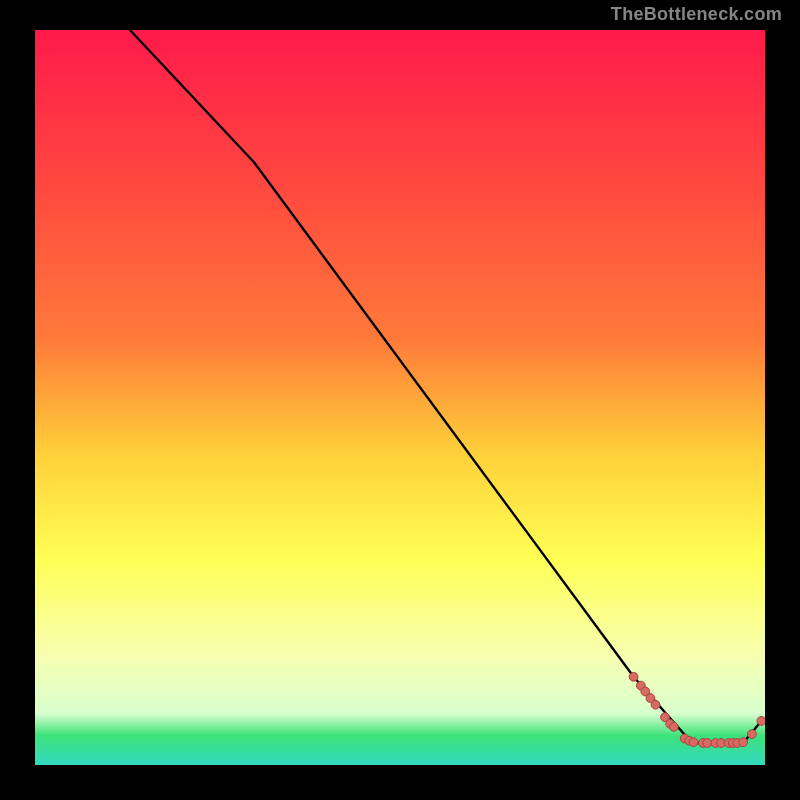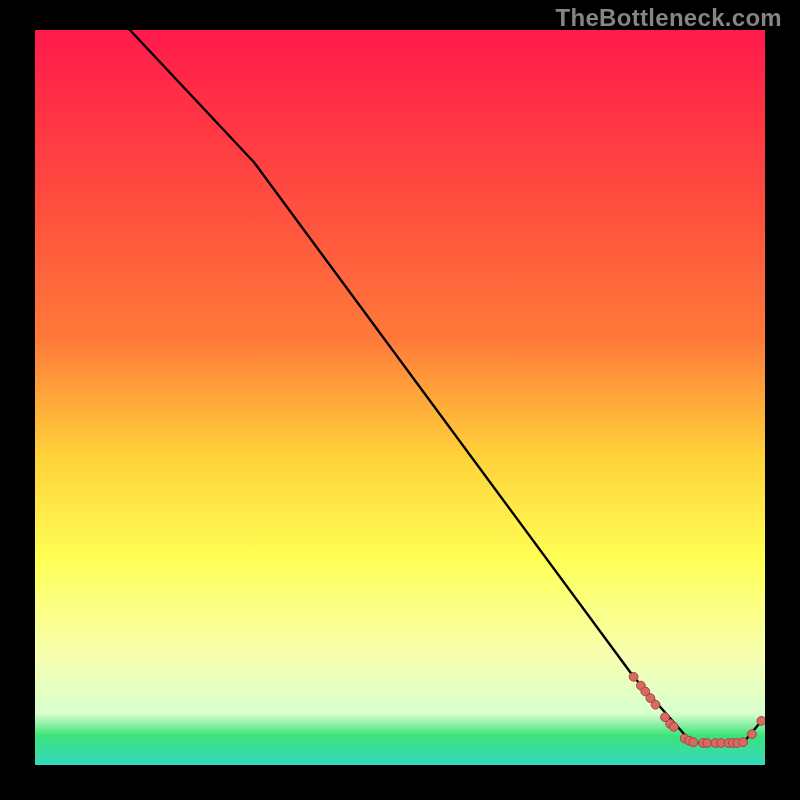--- a/index.html
+++ b/index.html
@@ -14,21 +14,21 @@
     position: relative;
     width: 800px;
     height: 800px;
     background: #000;
   }
   .watermark {
     position: absolute;
     top: 4px;
     right: 18px;
     color: #858585;
-    font-size: 24px;
+    font-size: 18px;
     font-weight: bold;
     letter-spacing: 0.3px;
   }
   .plot {
     position: absolute;
     left: 35px;
     top: 30px;
     width: 730px;
     height: 735px;
   }

